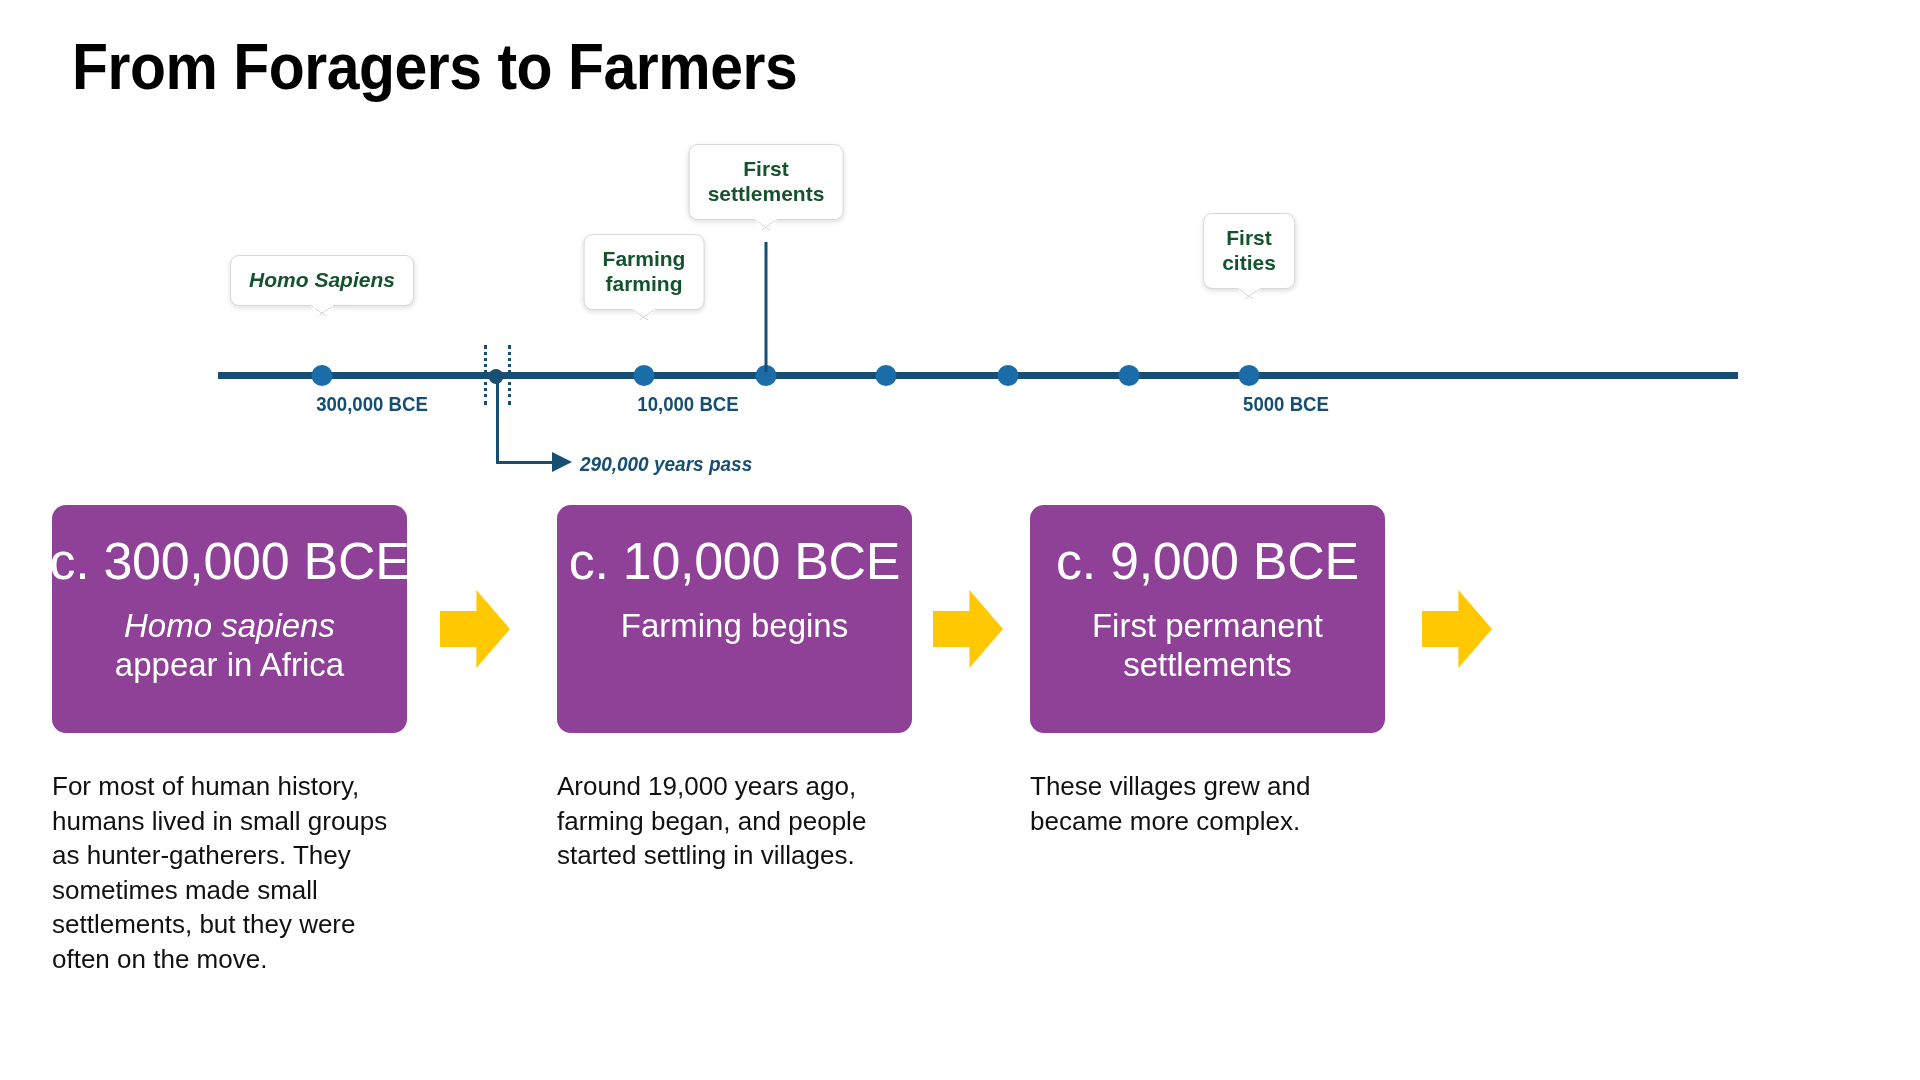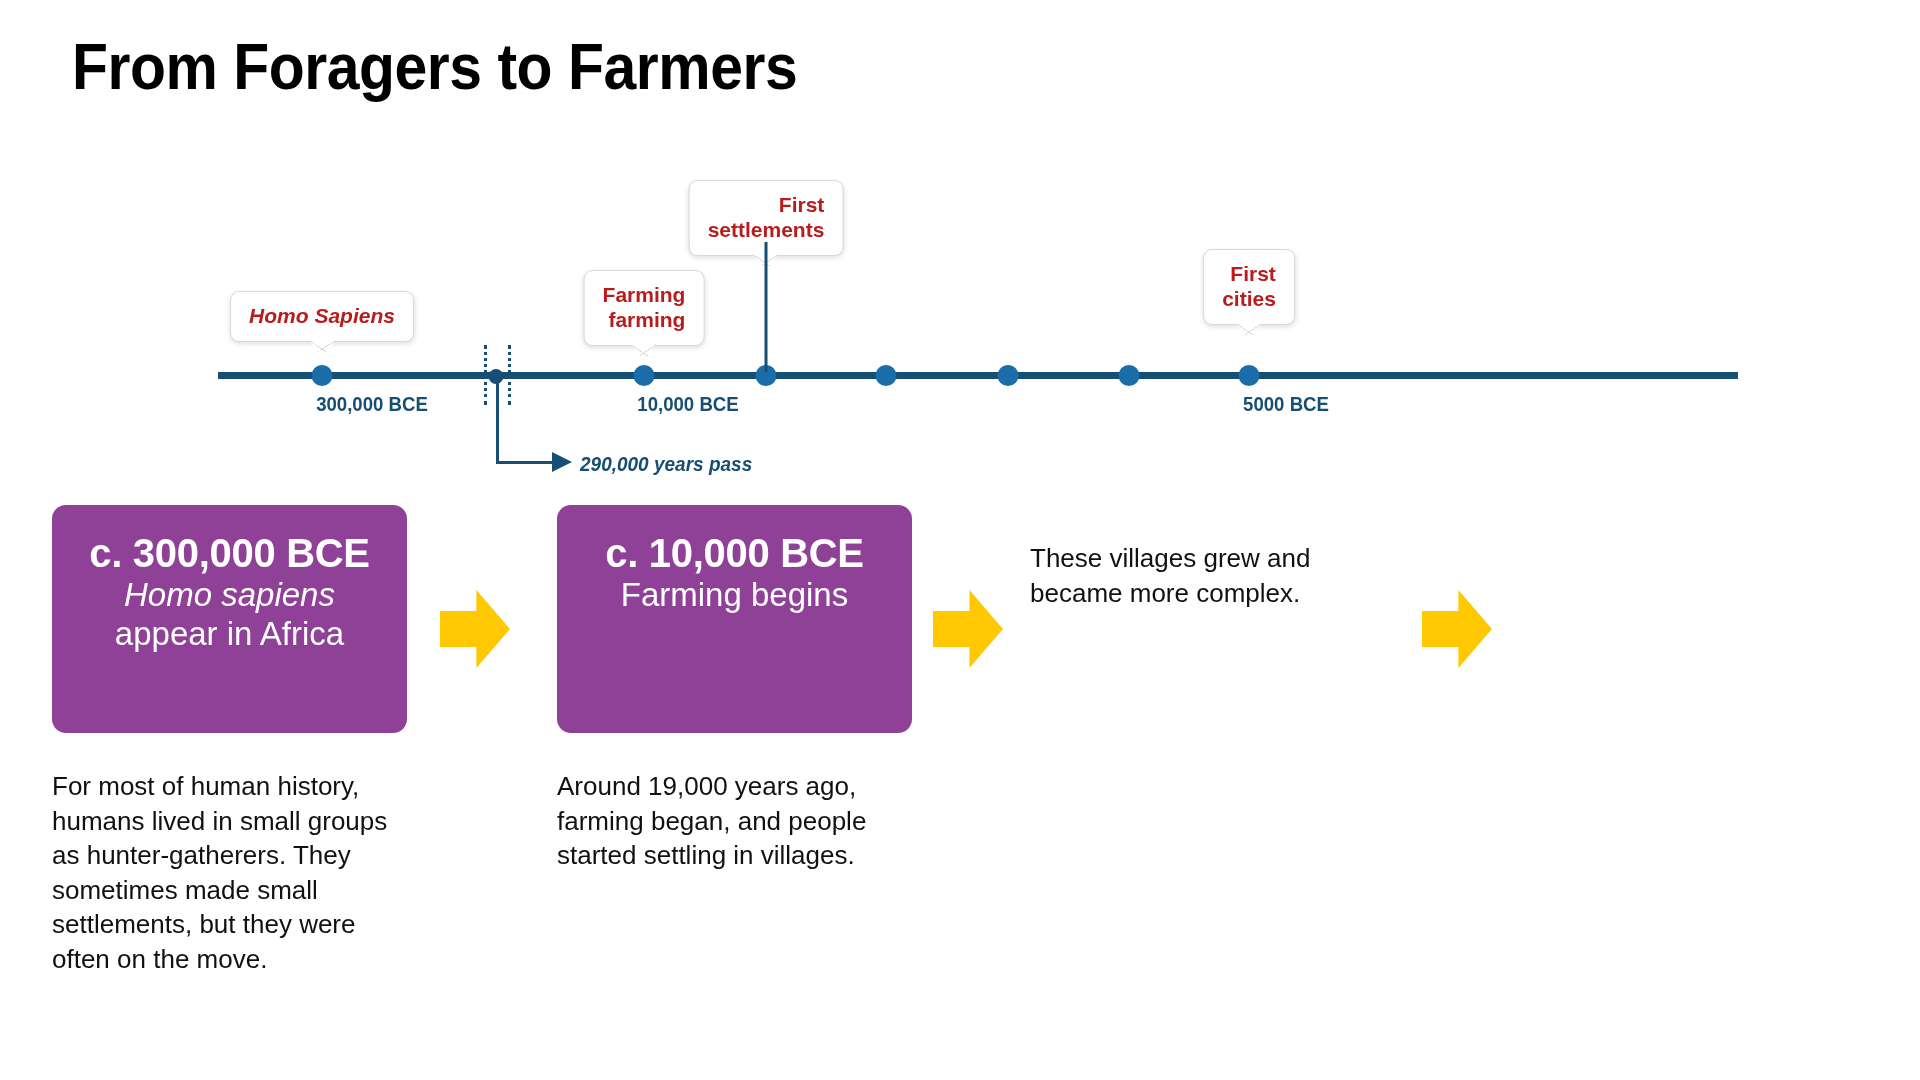--- a/index.html
+++ b/index.html
@@ -69,28 +69,27 @@
   }
 
   
   .callout{
     position:absolute;
     background:#ffffff;
     border:1.5px solid #d8d8d8;
     border-radius:9px;
     box-shadow:0 2px 5px rgba(0,0,0,0.13);
     padding:12px 18px;
-    text-align:right;
+    text-align:center;
     font-size:21px;
     font-weight:bold;
-    color:#b91c1c;
+    color:#14532d;
     line-height:1.18;
     transform:translateX(-50%);
     white-space:nowrap;
-    margin-top:36px;
   }
   .callout.italic{ font-style:italic; }
   .callout .tail{
     position:absolute;
     left:50%; bottom:-17px;
     margin-left:-13px;
     width:26px; height:18px;
     background:#ffffff;
     clip-path:polygon(0 0, 100% 0, 50% 100%);
   }
@@ -164,23 +163,24 @@
     color:#ffffff;
     text-align:center;
     padding:26px 20px 30px;
     min-height:228px;
     display:flex;
     flex-direction:column;
     align-items:center;
     justify-content:flex-start;
   }
   .card-title{
-    font-size:40px;
-    font-weight:bold;
+    font-size:52px;
+    font-weight:normal;
     letter-spacing:-0.3px;
+    margin-bottom:16px;
     white-space:nowrap;
   }
   .card-sub{
     font-size:33px;
     line-height:1.18;
     font-weight:normal;
   }
   .card-sub .it{ font-style:italic; display:block; }
   .card-body{
     margin-top:36px;
@@ -277,20 +277,26 @@
       <div class="card-sub">
         <span>Farming begins</span>
       </div>
     </div>
     <div class="card-body">Around 19,000 years ago, farming began, and people started settling in villages.</div>
   </div>
 
   <div class="arrow-yellow" style="left:933px; top:85px;"></div>
 
   <div class="card-col" style="left:1030px;">
+    <div class="card">
+      <div class="card-title">c. 9,000 BCE</div>
+      <div class="card-sub">
+        <span>First permanent settlements</span>
+      </div>
+    </div>
     <div class="card-body">These villages grew and became more complex.</div>
   </div>
 
   <div class="arrow-yellow" style="left:1422px; top:85px;"></div>
 
   <div class="card-col" style="left:1515px;">
   </div>
 
 </div>
 

